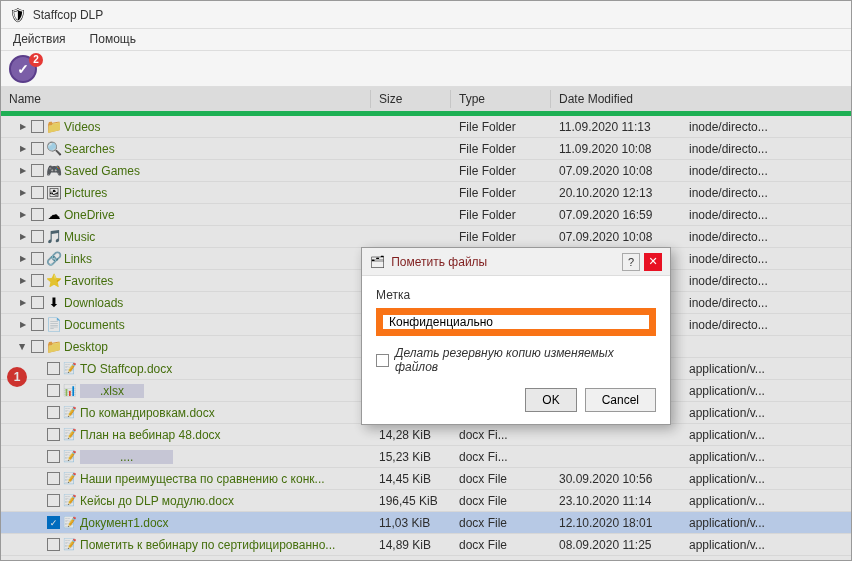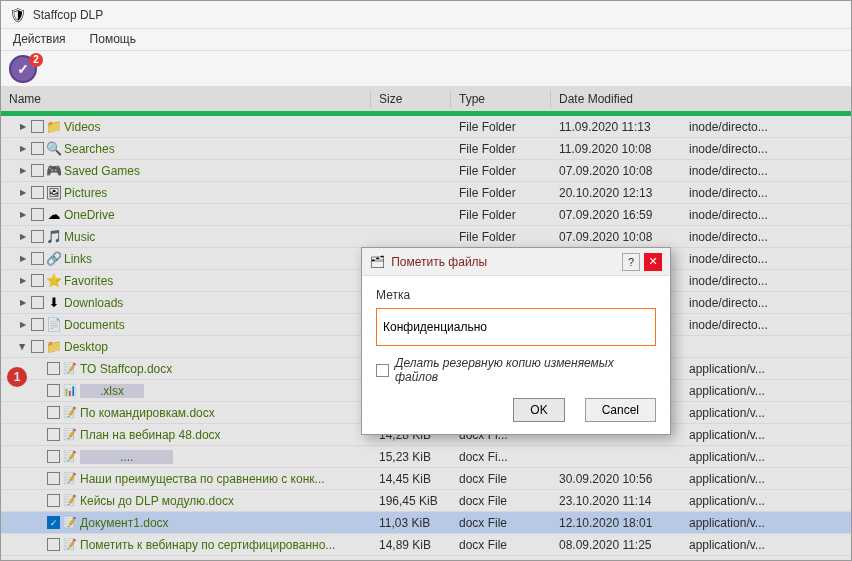--- a/index.html
+++ b/index.html
@@ -231,22 +231,22 @@
     .dialog-body {
       padding: 12px 14px;
     }
     .dialog-label {
       font-size: 12px;
       color: #333;
       margin-bottom: 6px;
     }
     .dialog-input {
       width: 100%;
-      border: 1px solid #f97316;
-      padding: 11px 6px;
+      border: 7px solid #f97316;
+      padding: 0 6px;
       font-size: 12px;
       outline: none;
       margin-bottom: 10px;
     }
     .dialog-checkbox-row {
       display: flex;
       align-items: center;
       gap: 6px;
       margin-bottom: 14px;
     }
@@ -258,21 +258,21 @@
       flex-shrink: 0;
     }
     .dialog-checkbox-label {
       font-size: 12px;
       color: #333;
       font-style: italic;
     }
     .dialog-buttons {
       display: flex;
       justify-content: flex-end;
-      gap: 20px;
+      gap: 8px;
     }
     .dialog-btn {
       padding: 4px 16px;
       font-size: 12px;
       cursor: pointer;
       border: 1px solid #999;
       background: #f0f0f0;
     }
     .dialog-btn.primary {
       background: #e8e8e8;

